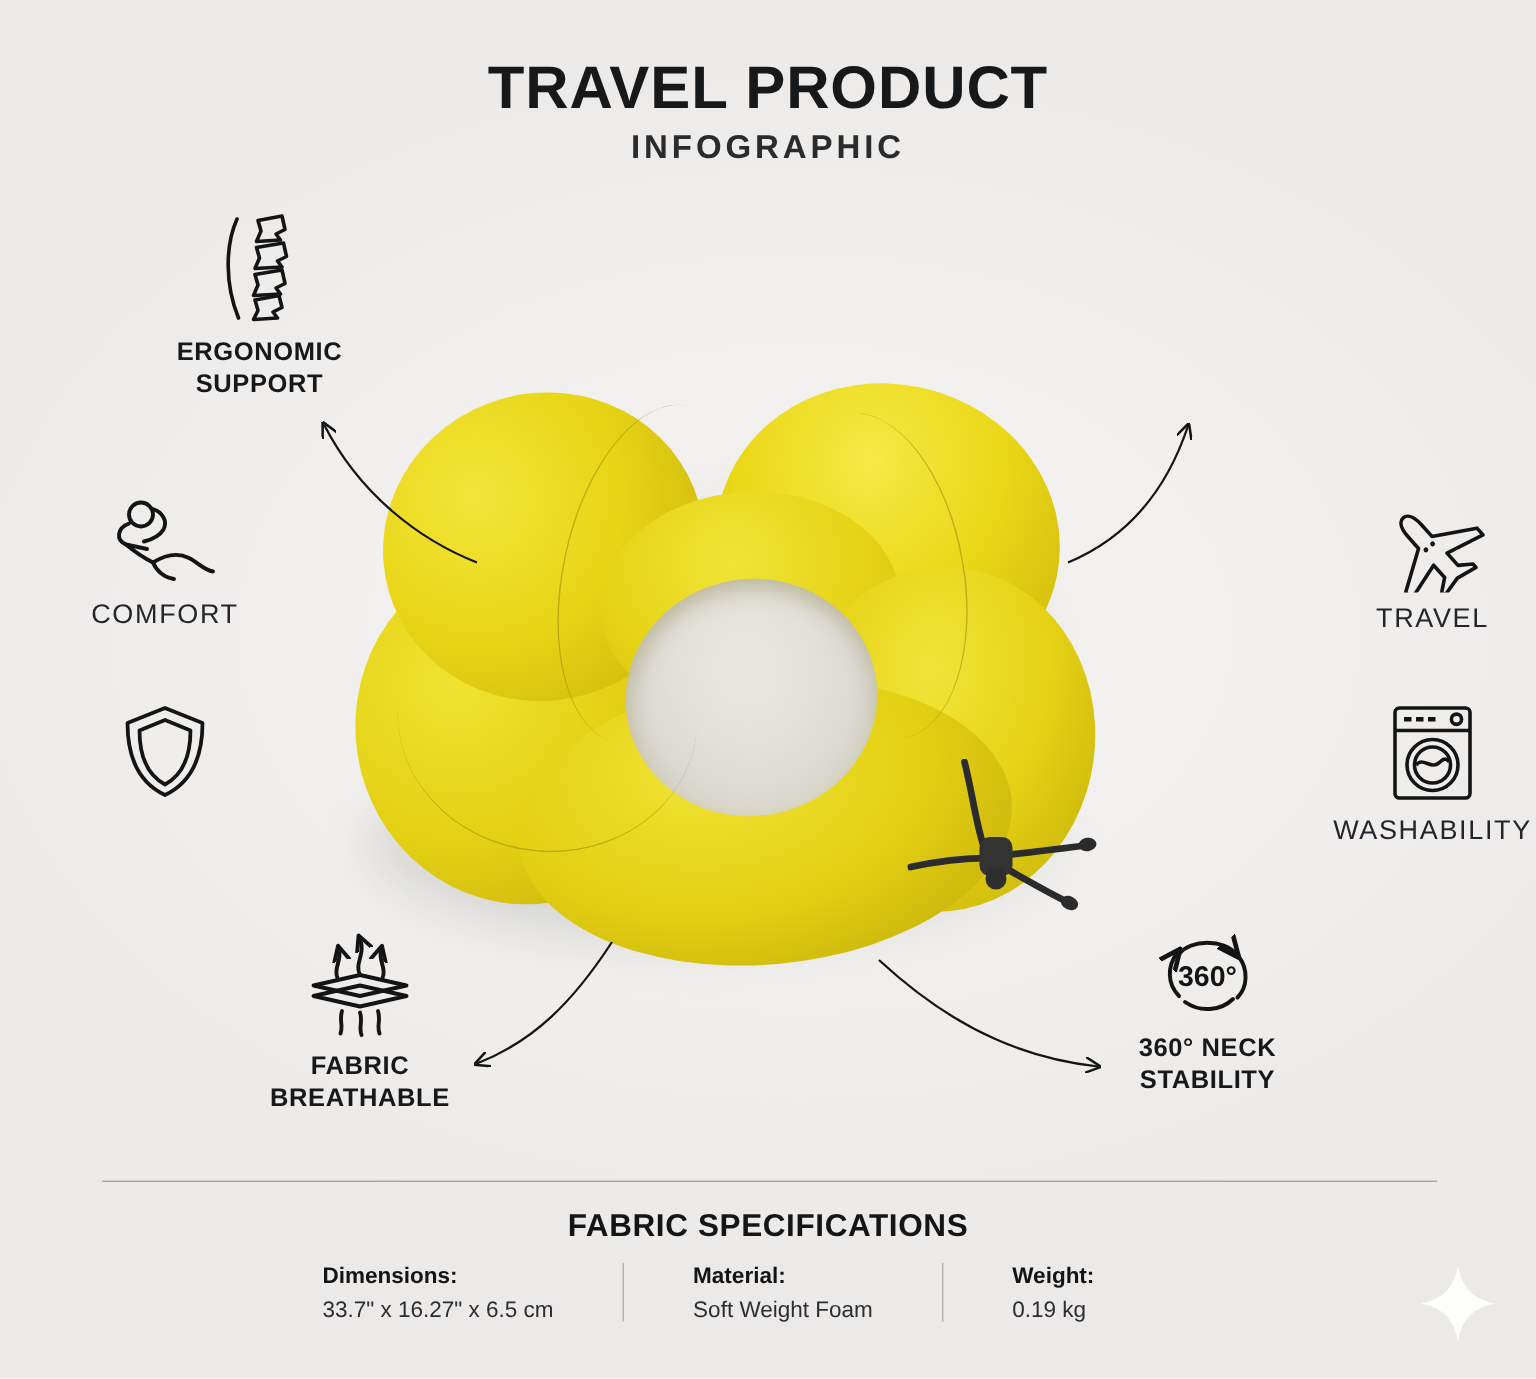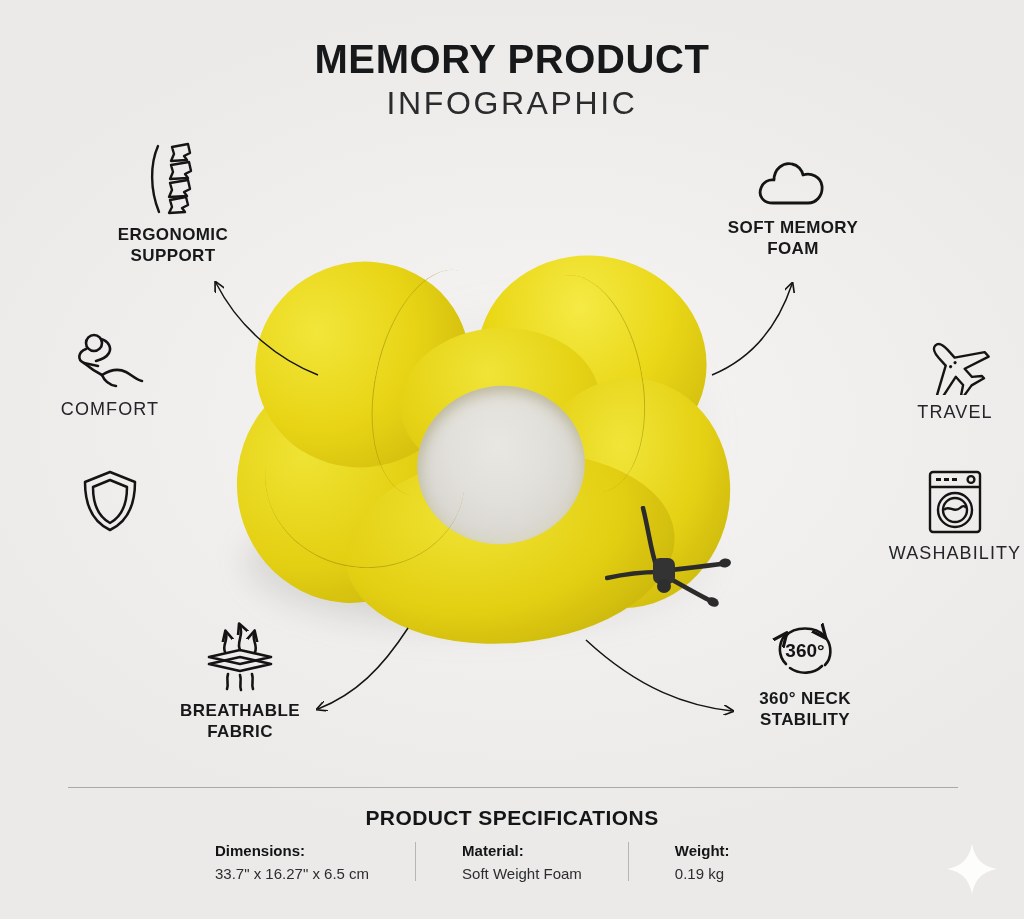--- a/index.html
+++ b/index.html
@@ -31,22 +31,22 @@
     text-align: center;
   }
   .title-main {
     font-size: 40px;
     font-weight: 800;
     letter-spacing: 0.6px;
     color: #17181a;
     line-height: 1.08;
   }
   .title-sub {
-    font-size: 32px;
-    font-weight: 400;
+    font-size: 22px;
+    font-weight: 700;
     letter-spacing: 2.6px;
     color: #2a2b2d;
     margin-top: 4px;
   }
 
   
   .product-stage {
     position: absolute;
     left: 225px;
     top: 238px;
@@ -263,21 +263,21 @@
     bottom: 22px;
     opacity: 0.95;
   }
 </style>
 </head>
 <body>
 
 <div id="infographic">
 
   <div class="header">
-    <div class="title-main">MEMORY PRODUCT</div>
+    <div class="title-main">TRAVEL PRODUCT</div>
     <div class="title-sub">INFOGRAPHIC</div>
   </div>
 
   <div class="product-stage">
     <div class="pillow-shadow"></div>
     <div class="pillow-shadow2"></div>
 
     <div class="pillow">
       <div class="lobe lobe-l"></div>
       <div class="lobe lobe-tl"></div>
@@ -336,32 +336,20 @@
           <path d="M28 60 L 44 57 L 46 65 L 40 68 L 43 72 L 27 73 L 30 67 Z"></path>
         </g>
       </svg>
     </span>
     <div class="label">
       <div>ERGONOMIC</div>
       <div>SUPPORT</div>
     </div>
   </div>
 
-  <div class="feature" id="feat-foam">
-    <span class="icon">
-      <svg width="76" height="56" viewBox="0 0 76 56">
-        <path d="M18 48 C 8 48, 3 41, 6 33 C 8 27, 14 24, 19 25 C 19 14, 28 7, 37 9
-                 C 43 10, 47 15, 48 20 C 56 17, 66 22, 67 31 C 68 41, 61 48, 53 48 Z" fill="none" stroke="#141414" stroke-width="2.8" stroke-linejoin="round"></path>
-      </svg>
-    </span>
-    <div class="label">
-      <div>SOFT MEMORY</div>
-      <div>FOAM</div>
-    </div>
-  </div>
 
   <div class="feature side" id="feat-comfort">
     <span class="icon">
       <svg width="84" height="62" viewBox="0 0 84 62">
         <g fill="none" stroke="#141414" stroke-width="2.6" stroke-linecap="round" stroke-linejoin="round">
           <circle cx="26" cy="13" r="8"></circle>
           <path d="M18 19 C 10 22, 9 30, 16 33 L 30 36"></path>
           <path d="M33 9 C 40 11, 44 17, 41 23 C 38 28, 32 30, 28 31"></path>
           <path d="M16 33 C 22 38, 28 42, 34 45"></path>
           <path d="M34 45 C 42 40, 50 38, 58 42 C 64 45, 68 50, 74 51"></path>
@@ -433,22 +421,22 @@
           <path d="M51 54 C 53 60, 50 64, 52 69"></path>
         </g>
         <defs>
           <marker id="ah2" viewBox="0 0 10 10" refX="6" refY="5" markerWidth="5" markerHeight="5" orient="auto-start-reverse">
             <path d="M 0 1 L 8 5 L 0 9" fill="none" stroke="#141414" stroke-width="2" stroke-linecap="round" stroke-linejoin="round"></path>
           </marker>
         </defs>
       </svg>
     </span>
     <div class="label">
+      <div>FABRIC</div>
       <div>BREATHABLE</div>
-      <div>FABRIC</div>
     </div>
   </div>
 
   <div class="feature" id="feat-neck">
     <span class="icon">
       <svg width="78" height="62" viewBox="0 0 78 62">
         <g fill="none" stroke="#141414" stroke-width="2.6" stroke-linecap="round">
           <path d="M20 16 C 28 6, 50 6, 58 16" marker-end="url(#ah3)"></path>
           <path d="M20 44 C 12 36, 12 24, 19 15" marker-end="url(#ah3)"></path>
           <path d="M24 48 C 34 55, 48 54, 56 46"></path>
@@ -462,21 +450,21 @@
         </defs>
       </svg>
     </span>
     <div class="label">
       <div>360° NECK</div>
       <div>STABILITY</div>
     </div>
   </div>
 
   <div class="divider"></div>
-  <div class="spec-title">PRODUCT SPECIFICATIONS</div>
+  <div class="spec-title">FABRIC SPECIFICATIONS</div>
 
   <div class="spec-row">
     <div class="spec-item">
       <div class="spec-key">Dimensions:</div>
       <div class="spec-val">33.7" x 16.27" x 6.5 cm</div>
     </div>
     <div class="spec-sep"></div>
     <div class="spec-item">
       <div class="spec-key">Material:</div>
       <div class="spec-val">Soft Weight Foam</div>

